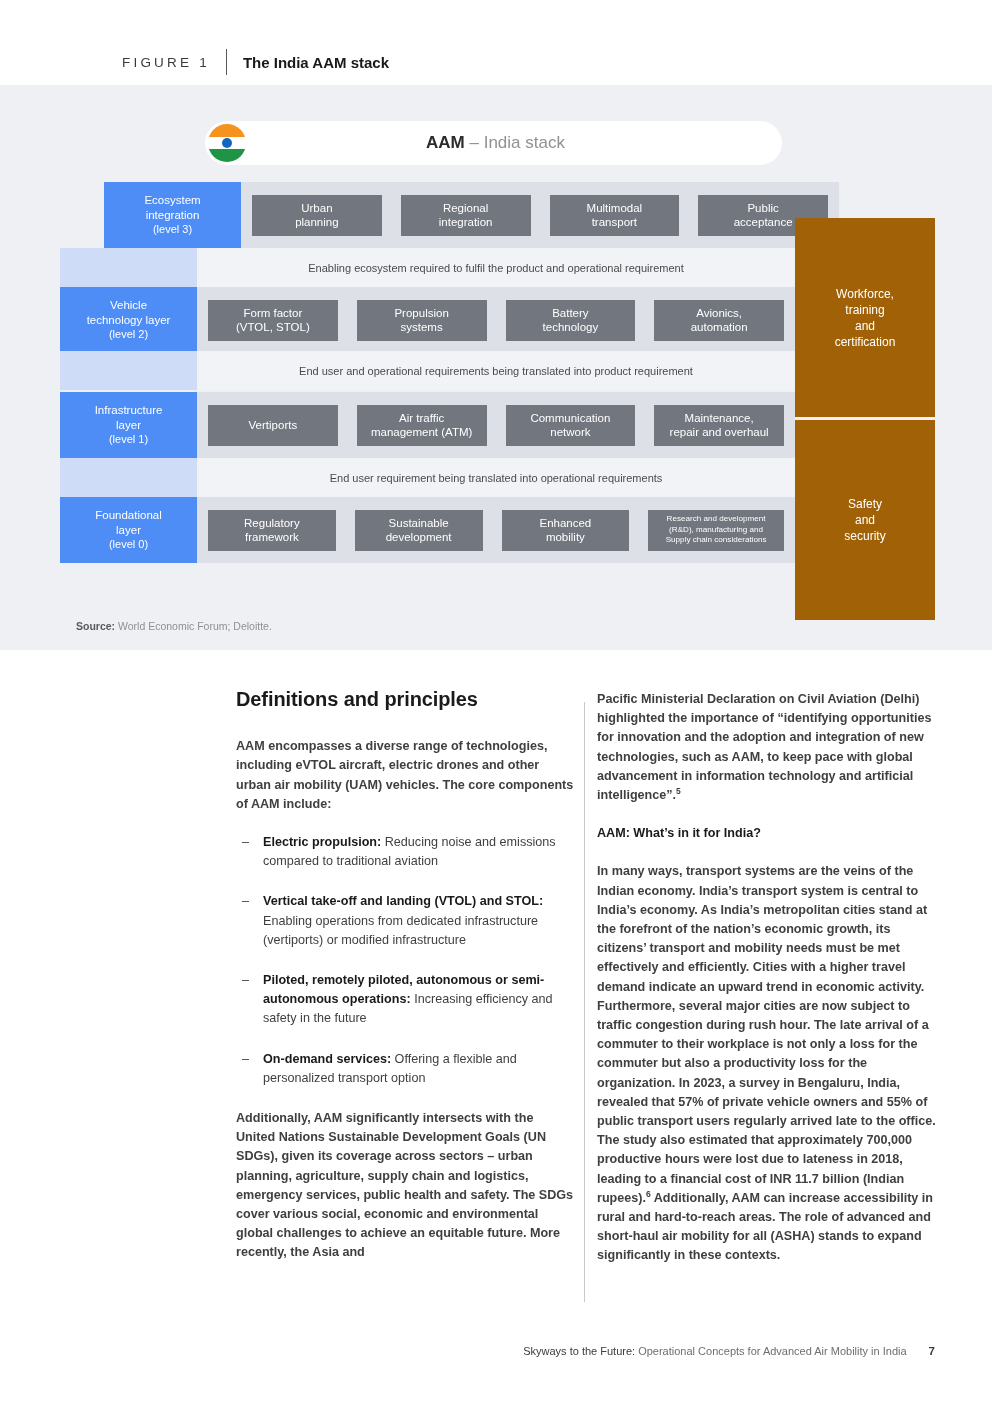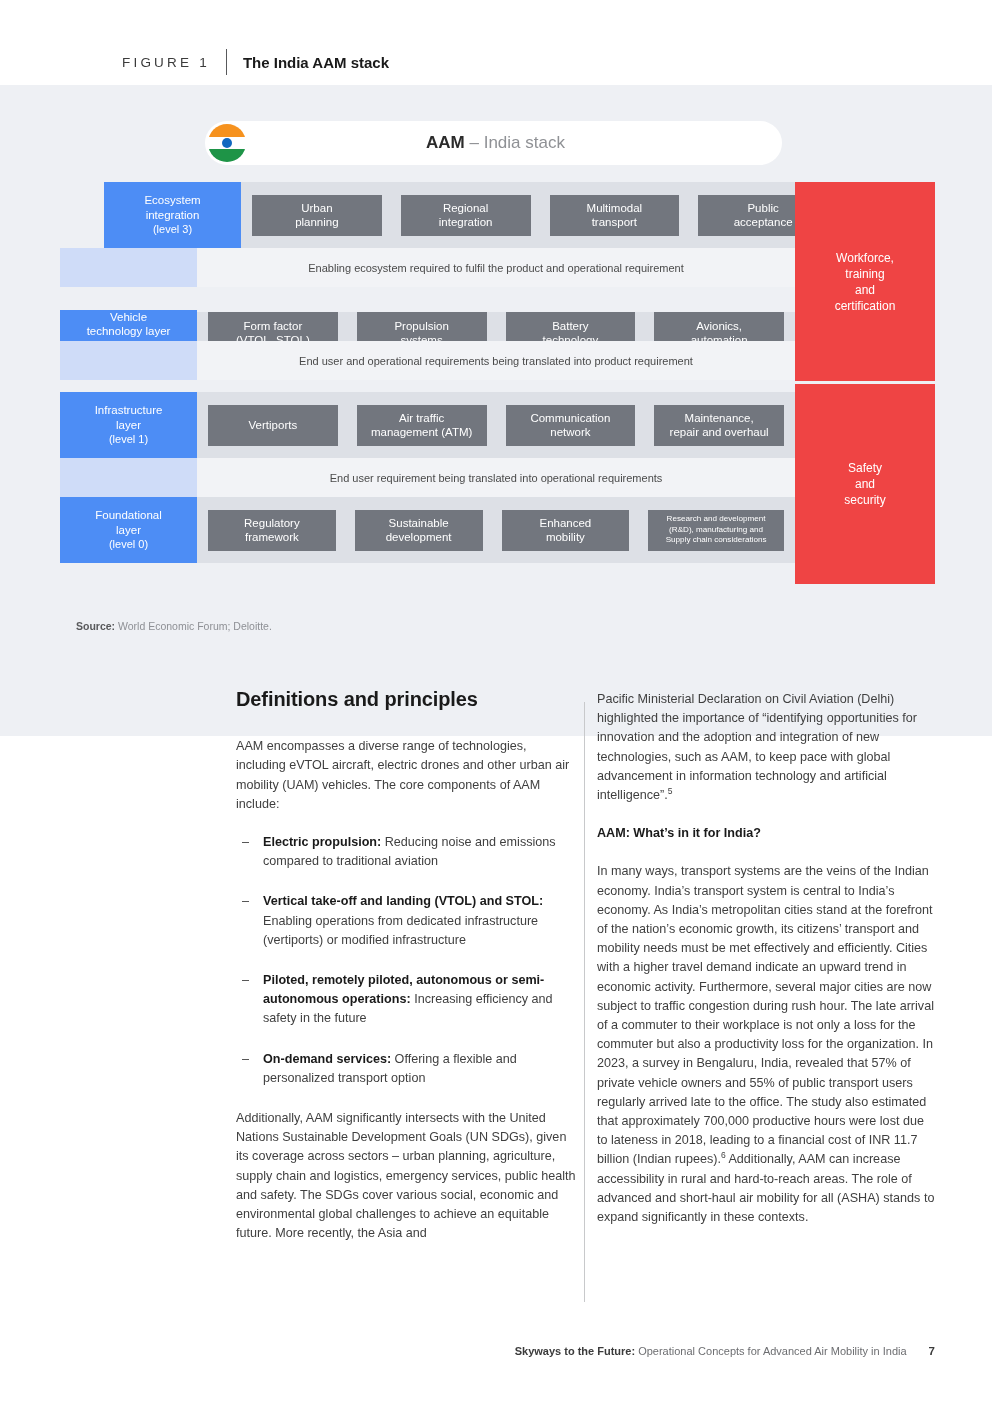--- a/index.html
+++ b/index.html
@@ -23,21 +23,21 @@
   }
   .fig-divider {
     width: 1px; height: 26px; background: #58595b;
     margin: 0 16px 0 16px;
   }
   .fig-title { font-size: 15px; font-weight: 700; color: #1a1a1a; white-space: nowrap; }
 
   
   .fig-panel {
     position: absolute; left: 0; top: 85px;
-    width: 992px; height: 651px;
+    width: 992px; height: 565px;
     background: #eef0f4;
   }
 
   
   .stack-pill {
     position: absolute; left: 209px; top: 36px;
     width: 573px; height: 44px;
     background: #ffffff; border-radius: 22px;
     display: flex; align-items: center;
   }
@@ -98,23 +98,23 @@
   .connector-text {
     width: 598px; background: #f2f3f6; color: #4a4a4a;
     display: flex; align-items: center; justify-content: center;
     font-size: 11px; text-align: left;
   }
   .connector-right { width: 140px; background: #eef0f4; }
 
   
   .side-block {
     position: absolute; left: 735px; width: 140px;
-    background: #ef4444; color: #ffffff;
+    background: #a16207; color: #ffffff;
     display: flex; align-items: center; justify-content: center;
-    text-align: center; font-size: 12px; line-height: 16px;
+    text-align: center; font-size: 12px; line-height: 16px; margin-top: 36px;
   }
   .side-a { top: 0px; height: 199px; }
   .side-b { top: 202px; height: 200px; }
 
   
   .fig-source {
     position: absolute; left: 76px; top: 535px;
     font-size: 10.5px; color: #8e9095;
   }
   .fig-source b { color: #58595b; font-weight: 700; }
@@ -128,40 +128,40 @@
   .col-left { left: 236px; }
   .col-right { left: 597px; }
   .col-divider {
     position: absolute; left: 584px; top: 12px;
     width: 1px; height: 600px; background: #c8c9cb;
   }
   h2.section-title {
     font-size: 20px; font-weight: 700; color: #1a1a1a;
     margin-bottom: 28px; letter-spacing: -0.1px;
   }
-  p.para { margin-bottom: 19px; }
+  p.para { margin-bottom: 19px; font-weight: bold; }
   .sub-head { font-weight: 700; color: #1a1a1a; margin-bottom: 19px; }
   ul.bullets { list-style: none; margin: 0 0 8px 0; }
   ul.bullets li {
     position: relative; padding-left: 27px; margin-bottom: 21px;
   }
   ul.bullets li .dash {
     position: absolute; left: 6px; top: 0; color: #3f3f3f;
   }
   ul.bullets li b { font-weight: 700; color: #1a1a1a; }
   sup { font-size: 8.5px; vertical-align: super; line-height: 0; }
 
   
   .footer {
     position: absolute; left: 0; top: 1345px; width: 992px;
     display: flex; justify-content: flex-end; align-items: baseline;
     padding-right: 57px;
   }
   .footer-text { font-size: 11px; color: #6d6e71; }
-  .footer-text b { color: #3b3b3b; font-weight: 700; }
+  .footer-text b { color: #3b3b3b; font-weight: 400; }
   .footer-page { font-size: 11.5px; font-weight: 700; color: #3b3b3b; margin-left: 22px; }
 </style>
 </head>
 <body>
 
 <div class="page">
 
   <div class="fig-caption">
     <span class="fig-label">FIGURE 1</span>
     <span class="fig-divider"></span>
@@ -204,21 +204,21 @@
           </div>
         </div>
       </div>
 
       <div class="row" style="top:66px;height:39px;">
         <div class="connector-label"></div>
         <div class="connector-text">Enabling ecosystem required to fulfil the product and operational requirement</div>
         <div class="connector-right"></div>
       </div>
 
-      <div class="row" style="top:105px;height:66px;align-items:flex-end;">
+      <div class="row" style="top:105px;height:66px;">
         <div class="lvl-label">
           <span>Vehicle</span>
           <span>technology layer</span>
           <span class="sub">(level 2)</span>
         </div>
         <div class="cards-band">
           <div class="card">
             <div><span>Form factor</span><br><span>(VTOL, STOL)</span></div>
           </div>
           <div class="card">
@@ -226,21 +226,21 @@
           </div>
           <div class="card">
             <div><span>Battery</span><br><span>technology</span></div>
           </div>
           <div class="card">
             <div><span>Avionics,</span><br><span>automation</span></div>
           </div>
         </div>
       </div>
 
-      <div class="row" style="top:159px;height:39px;">
+      <div class="row" style="top:169px;height:39px;">
         <div class="connector-label"></div>
         <div class="connector-text">End user and operational requirements being translated into product requirement</div>
         <div class="connector-right"></div>
       </div>
 
       <div class="row" style="top:210px;height:66px;">
         <div class="lvl-label">
           <span>Infrastructure</span>
           <span>layer</span>
           <span class="sub">(level 1)</span>

